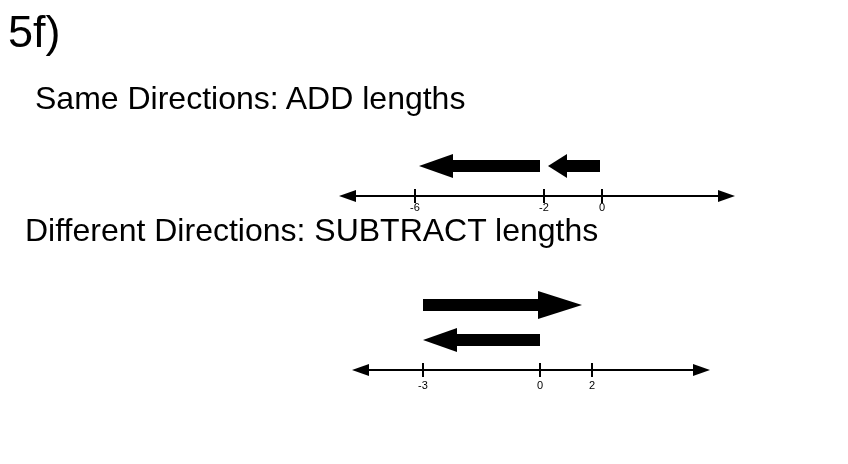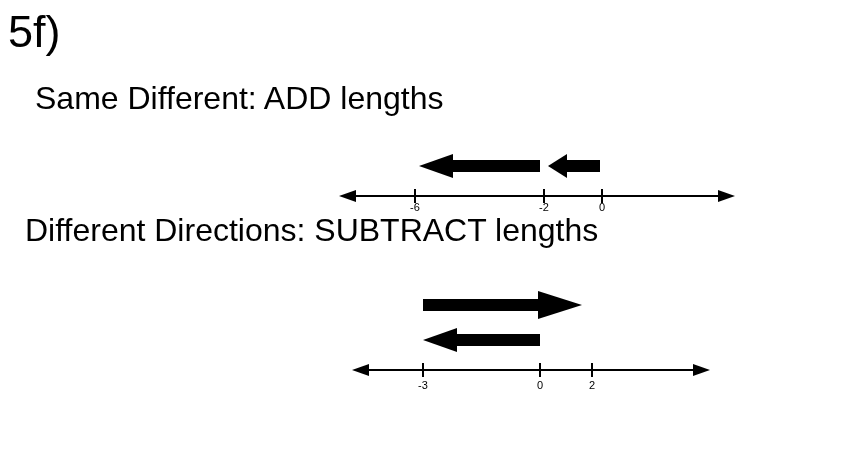--- a/index.html
+++ b/index.html
@@ -23,21 +23,21 @@
   
   .vec-body { background:#000; height:12px; }
 </style>
 </head>
 <body>
 
 <div class="stage">
 
   <div class="abs problem-label">5f)</div>
 
-  <div class="abs heading" style="left:35px; top:80px;">Same Different: ADD lengths</div>
+  <div class="abs heading" style="left:35px; top:80px;">Same Directions: ADD lengths</div>
 
   <div>
 
     <div class="abs tri" style="left:419px; top:154px; border-top:12px solid transparent; border-bottom:12px solid transparent; border-right:34px solid #000;"></div>
     <div class="abs vec-body" style="left:453px; top:160px; width:87px;"></div>
 
     <div class="abs tri" style="left:548px; top:154px; border-top:12px solid transparent; border-bottom:12px solid transparent; border-right:19px solid #000;"></div>
     <div class="abs vec-body" style="left:567px; top:160px; width:33px;"></div>
 
     <div class="abs tri nl-ah-left" style="left:339px; top:190px;"></div>

